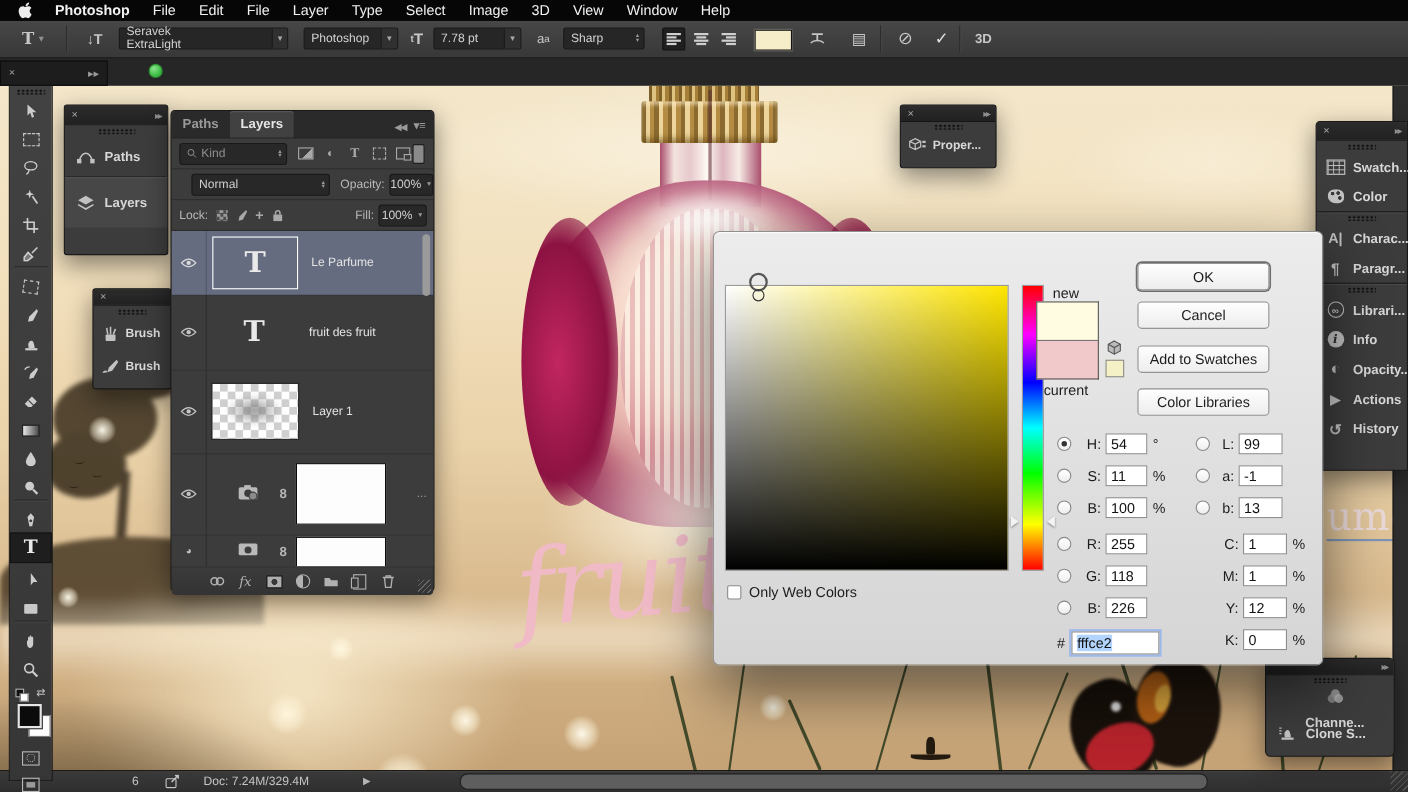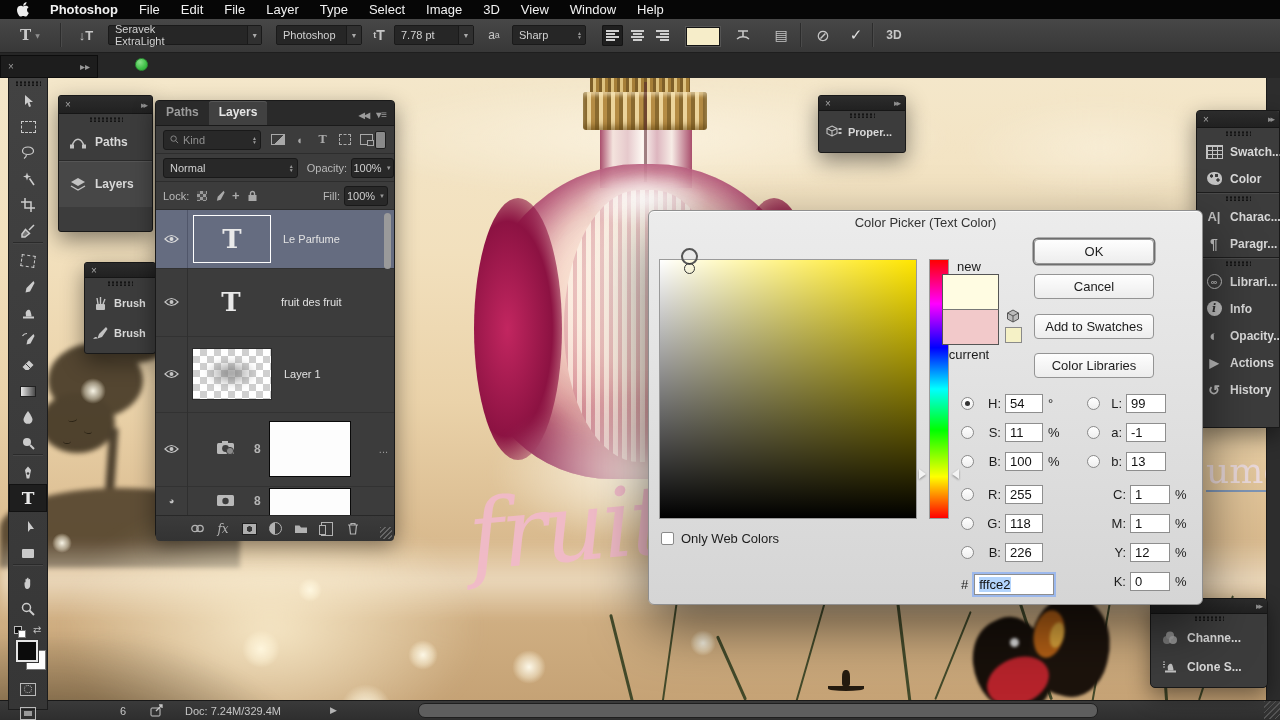--- a/index.html
+++ b/index.html
@@ -541,21 +541,21 @@
           <span style="width:10px;height:9px;border:1px dashed #a9a9a9;display:inline-block;"></span>
         </span>
       <span class="fico" style="margin-left:5px;">
           <span style="width:11px;height:9px;border:1px solid #a9a9a9;display:inline-block;position:relative;">
             <i style="position:absolute;right:-2px;bottom:-2px;width:5px;height:4px;background:#3c3c3c;border:1px solid #a9a9a9;"></i>
           </span>
         </span>
       <span style="margin-left:auto;margin-right:8px;width:9px;height:16px;background:#8a8a8a;border-radius:2px;border:1px solid #1f1f1f;"></span>
     </div>
     <div class="lrow">
-      <div class="dd" style="width:138px;margin-left:7px;">
+      <div class="dd" style="width:138px;margin-left:18px;">
         <span>Normal</span>
         <span class="updown">
             <span>▲</span>
             <span>▼</span>
           </span>
       </div>
       <span style="margin-left:9px;">Opacity:</span>
       <div class="valbox" style="width:44px;margin-left:4px;">
         <span>100%</span>
         <span class="car">▼</span>
@@ -744,21 +744,21 @@
         <span>History</span>
       </div>
     </div>
   </div>
 
   <div class="p" style="left:1150px;top:598px;width:118px;height:90px;z-index:55;border-radius:5px;">
     <div class="phead" style="height:14px;">
       <span class="ff" style="margin-left:auto;">▸▸</span>
     </div>
     <div class="grip" style="width:30px;margin:2px auto;"></div>
-    <div class="ditem" style="height:29px;">
+    <div class="ditem" style="height:29px;flex-direction:column;">
       <span class="dico">
           <svg width="18" height="16" viewBox="0 0 18 16">
             <circle cx="9" cy="5.5" r="4" fill="#9a9a9a" fill-opacity=".85"></circle>
             <circle cx="6" cy="10" r="4" fill="#8a8a8a" fill-opacity=".8"></circle>
             <circle cx="12" cy="10" r="4" fill="#ababab" fill-opacity=".8"></circle>
           </svg>
         </span>
       <span>Channe...</span>
     </div>
     <div class="ditem" style="height:29px;">
@@ -767,21 +767,20 @@
             <rect x="3" y="11.5" width="11" height="2" fill="#c2c2c2"></rect>
             <path d="M6 11.5 C6 9 5 8 6.5 6 C8 4 10 4.5 10.5 6.5 C11 8.2 11.5 9 11.5 11.5 Z" fill="#c2c2c2"></path>
             <path d="M1 3 H3 M1 5.5 H3 M1 8 H3" stroke="#c2c2c2" stroke-width="1.2"></path>
           </svg>
         </span>
       <span>Clone S...</span>
     </div>
   </div>
 
   <div class="cp">
-    <div class="cp-title">Color Picker (Text Color)</div>
     <div class="cp-fieldsq"></div>
     <span class="cp-ring" style="left:32px;top:37px;width:13px;height:13px;"></span>
     <span class="cp-ring" style="left:35px;top:52px;width:9px;height:9px;border-width:1.5px;border-color:#333;"></span>
     <div class="cp-hue"></div>
     <span class="huep" style="left:270px;top:258px;border-left:7px solid #f3f3f3;"></span>
     <span class="huep" style="left:303px;top:258px;border-right:7px solid #f3f3f3;"></span>
 
     <div class="abs" style="left:270px;top:48px;width:100px;text-align:center;font-size:13px;color:#1c1c1c;">new</div>
     <div class="abs" style="left:293px;top:63px;width:55px;height:35px;background:#fffce2;border:1px solid #555;border-bottom:none;"></div>
     <div class="abs" style="left:293px;top:98px;width:55px;height:34px;background:#f2c9ca;border:1px solid #555;border-top:1px solid #777;"></div>

